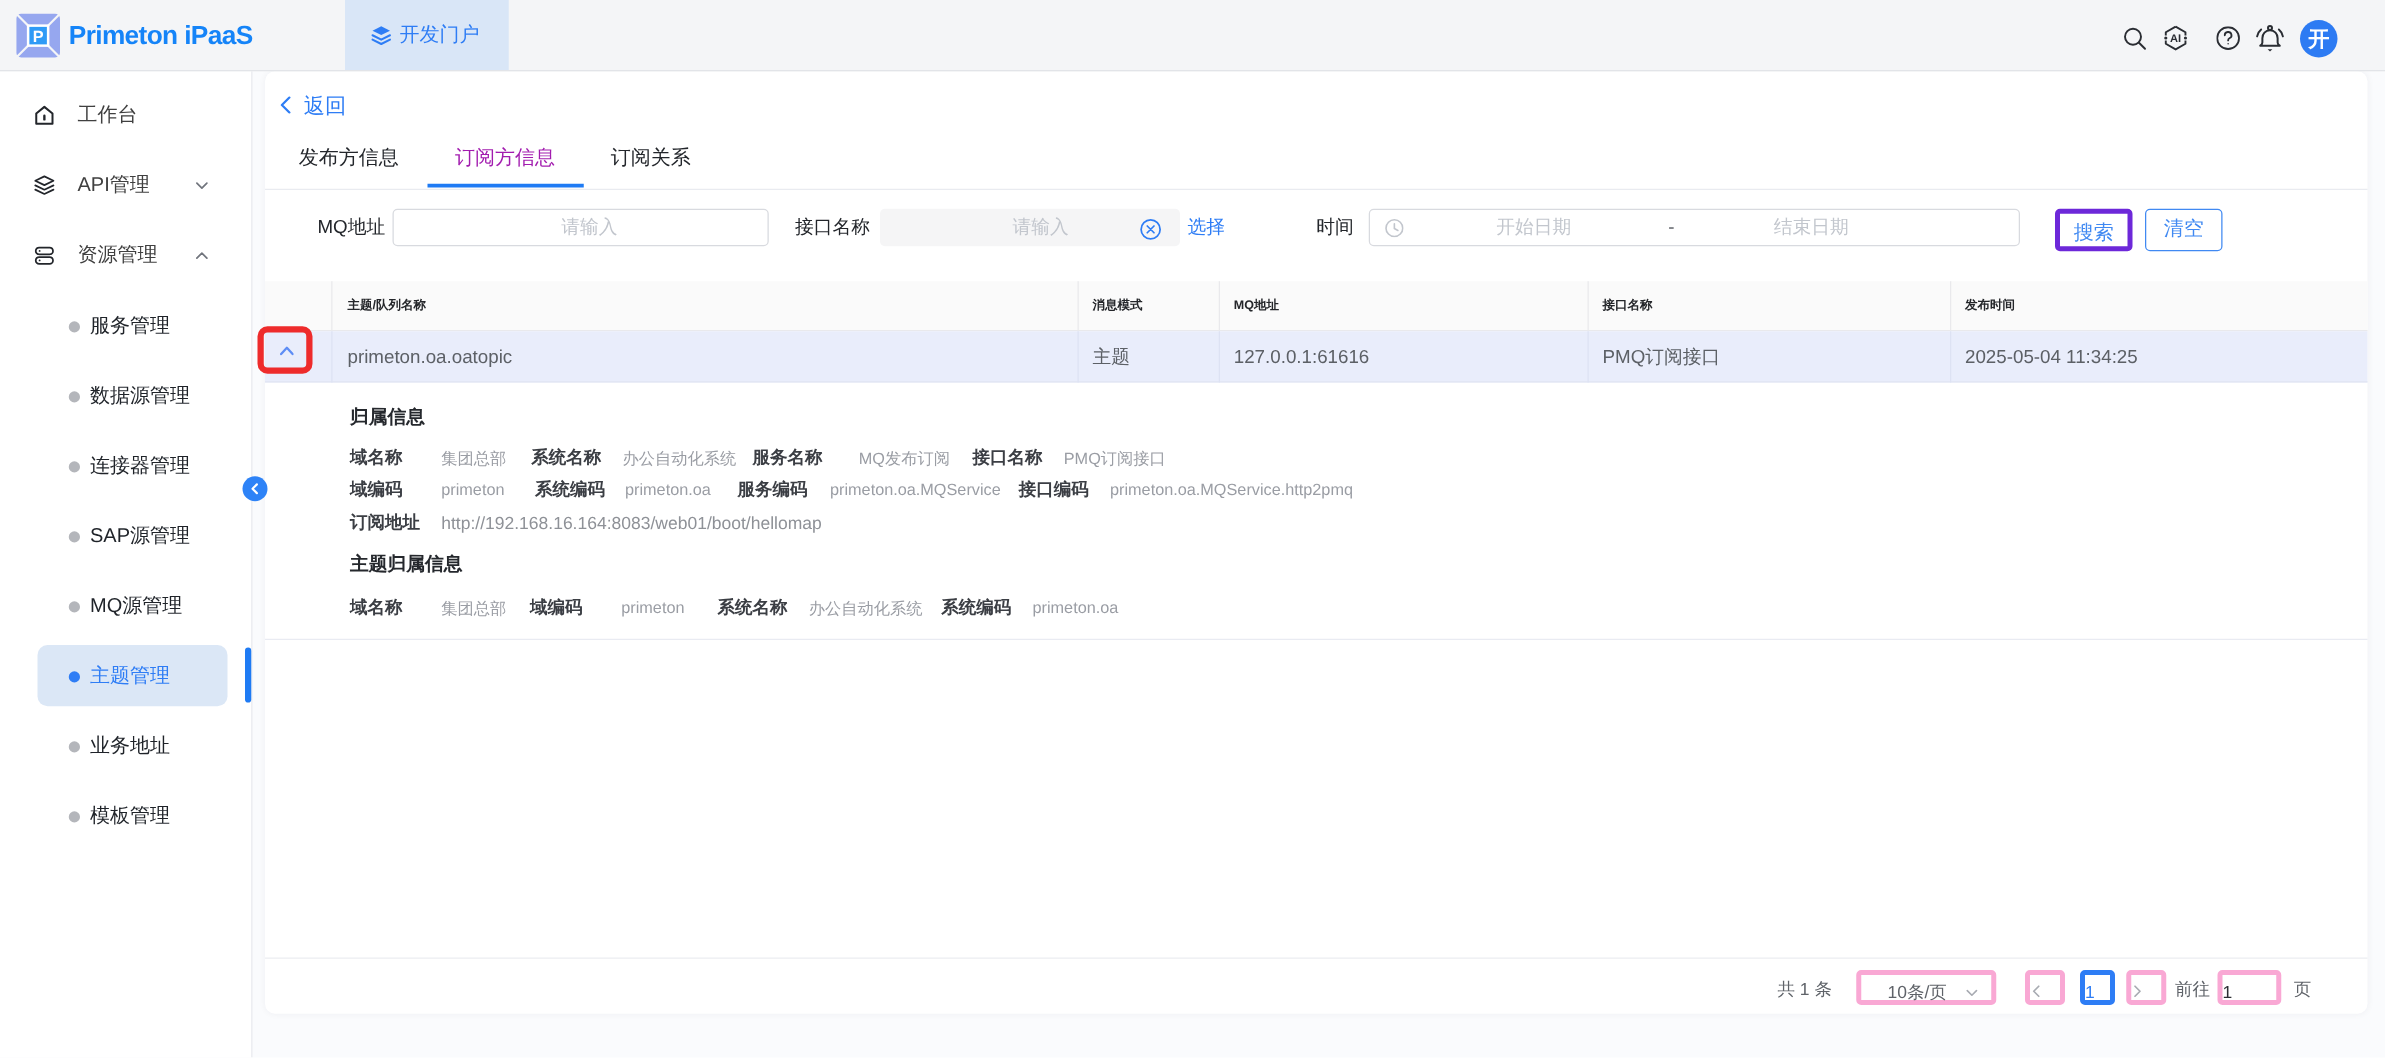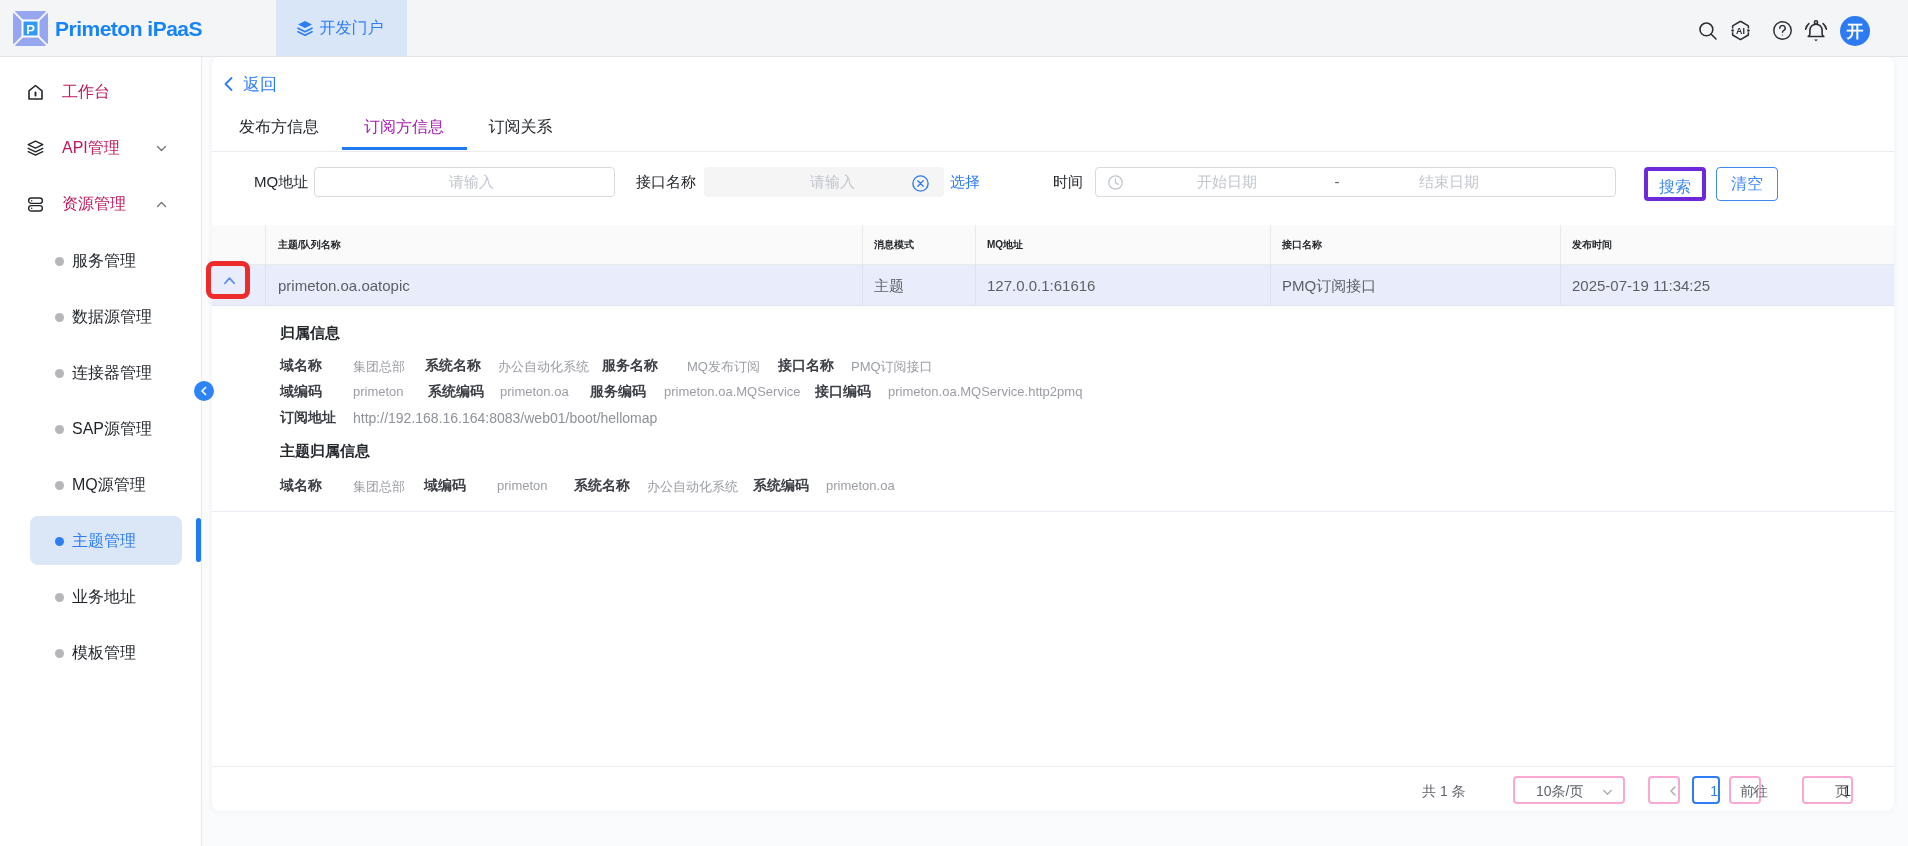--- a/index.html
+++ b/index.html
@@ -14,21 +14,21 @@
   #logo-text { position:absolute; left:55px; top:17px; font-size:21px; font-weight:bold;
     color:#1584f8; letter-spacing:-0.5px; }
   #portal-tab { position:absolute; left:276px; top:0; width:131px; height:56px;
     background:#d9e6f7; color:#2e7df5; font-size:16px; display:flex; align-items:center;
     justify-content:center; gap:6px; padding-right:4px; }
 
   
   #sidebar { position:absolute; left:0; top:57px; width:202px; height:789px;
     background:#ffffff; border-right:1px solid #e7e9ee; }
   .menu-item { position:absolute; left:0; width:202px; height:24px; display:flex;
-    align-items:center; color:#be185d; font-size:16px; }
+    align-items:center; color:#404040; font-size:16px; }
   .menu-item .mi-icon { position:absolute; left:27px; width:17px; height:17px; }
   .menu-item .mi-text { position:absolute; left:62px; white-space:nowrap; }
   .menu-item .mi-arrow { position:absolute; left:155px; width:13px; height:13px; }
   .sub-item { position:absolute; left:0; width:202px; height:24px; color:#1f2329; font-size:16px; }
   .sub-item .dot { position:absolute; left:55px; top:50%; margin-top:-4.5px; width:9px; height:9px;
     border-radius:50%; background:#b4b6bb; }
   .sub-item .st { position:absolute; left:72px; top:50%; transform:translateY(-50%); white-space:nowrap; }
   #sel-pill { position:absolute; left:30px; top:459px; width:152px; height:49px;
     background:#dbe7f6; border-radius:8px; }
   .sub-item.sel { color:#2e7df5; }
@@ -70,22 +70,22 @@
 
   
   .dhead { position:absolute; font-size:15px; font-weight:bold; color:#25282d; white-space:nowrap; }
   .dlabel { position:absolute; font-size:14px; font-weight:bold; color:#3b3e44; white-space:nowrap; }
   .dvalue { position:absolute; font-size:13px; color:#9a9da4; white-space:nowrap; }
   #detail-border { position:absolute; left:0; top:454px; width:1682px; height:1px; background:#e9ebf2; }
   #table-bottom { position:absolute; left:0; top:709px; width:1682px; height:1px; background:#ebedf1; }
 
   
   .pgtext { position:absolute; font-size:14px; color:#5f6369; line-height:28px; height:28px; }
-  .pgbox { position:absolute; top:719px; height:28px; border:2px solid #f9a8d4; border-radius:4px;
-    background:#fff; text-align:right; font-size:14px; color:#5f6369;margin-left:28px; }
+  .pgbox { position:absolute; top:719px; height:28px; border:4px solid #f9a8d4; border-radius:4px;
+    background:#fff; text-align:left; font-size:14px; color:#5f6369; }
 </style>
 </head>
 <body>
 
 <div id="header">
   <svg class="abs" style="left:13px; top:10px;" width="35" height="37" viewBox="0 0 35 37">
     <rect x="0" y="1" width="35" height="35" rx="4" fill="#96a7ef"></rect>
     <path d="M0 1 L11 12 M35 1 L24 12 M0 36 L11 25 M35 36 L24 25" stroke="#f4f5f7" stroke-width="1.8"></path>
     <rect x="9.5" y="10.5" width="16" height="16" fill="#2f9bf6" stroke="#ffffff" stroke-width="2"></rect>
     <text x="17.5" y="23.5" font-size="13" font-weight="bold" fill="#ffffff" text-anchor="middle" font-family="Liberation Sans, sans-serif">P</text>
@@ -255,21 +255,21 @@
   </div>
 
   <div id="trow">
     <svg class="abs" style="left:11.5px; top:10.5px;" width="11" height="9" viewBox="0 0 12 9" fill="none" stroke="#5e8df5" stroke-width="2">
       <path d="M1 7.5 L6 2 L11 7.5" stroke-linecap="round" stroke-linejoin="round"></path>
     </svg>
     <div class="td" style="left:66px;">primeton.oa.oatopic</div>
     <div class="td" style="left:662px;">主题</div>
     <div class="td" style="left:775px;">127.0.0.1:61616</div>
     <div class="td" style="left:1070px;">PMQ订阅接口</div>
-    <div class="td" style="left:1360px;">2025-07-19 11:34:25</div>
+    <div class="td" style="left:1360px;">2025-05-04 11:34:25</div>
     <div class="vline" style="left:53px; height:41px; background:#dde2f3;"></div>
     <div class="vline" style="left:650px; height:41px; background:#dde2f3;"></div>
     <div class="vline" style="left:763px; height:41px; background:#dde2f3;"></div>
     <div class="vline" style="left:1058px; height:41px; background:#dde2f3;"></div>
     <div class="vline" style="left:1348px; height:41px; background:#dde2f3;"></div>
   </div>
 
   <div class="abs" style="left:-6px; top:204px; width:44px; height:38px; border:5px solid #ee2b2b; border-radius:8px; z-index:9;"></div>
 
   <div class="dhead" style="left:68px; top:267px;">归属信息</div>

